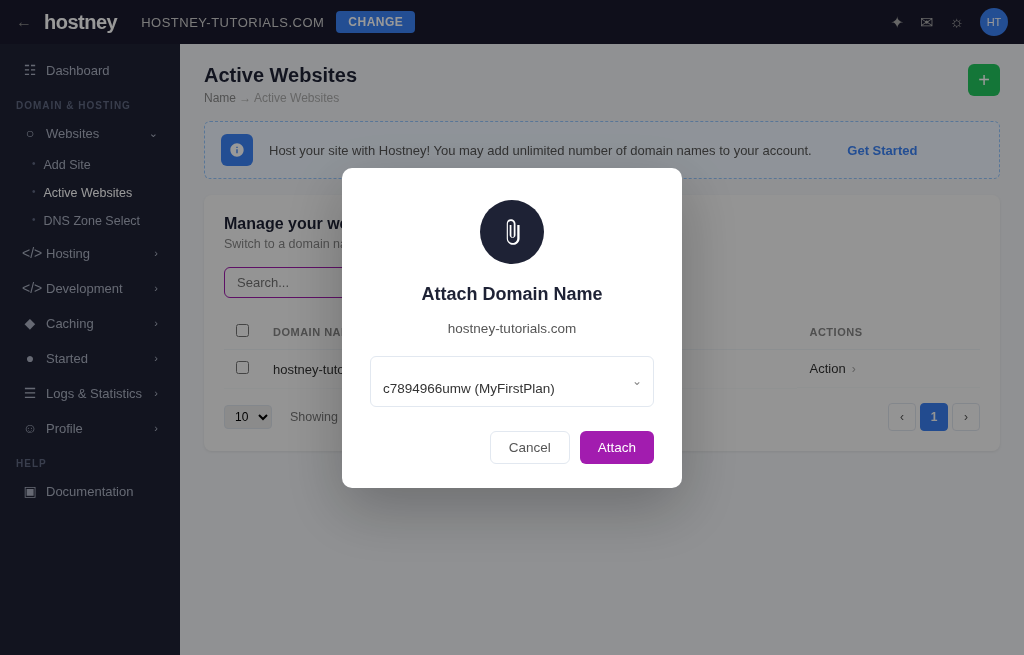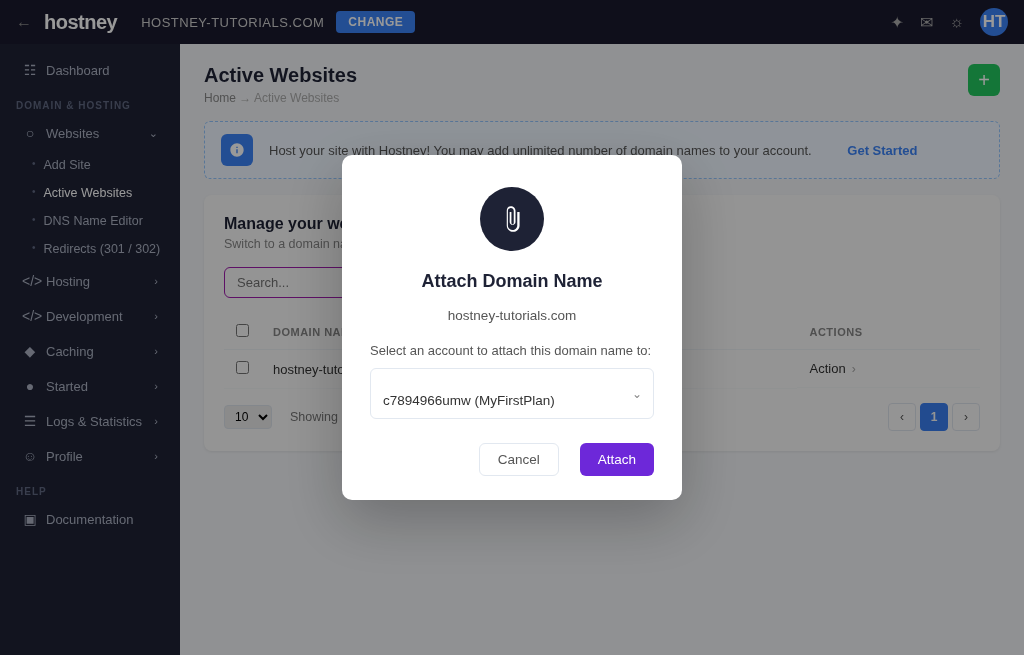--- a/index.html
+++ b/index.html
@@ -35,21 +35,21 @@
       cursor: pointer;
       letter-spacing: 0.5px;
     }
     .nav-spacer { flex: 1; }
     .nav-icons { display: flex; gap: 16px; align-items: center; }
     .nav-icon { color: #aaa; font-size: 16px; cursor: pointer; }
     .avatar {
       width: 28px; height: 28px; border-radius: 50%;
       background: #3b82f6; color: #fff;
       display: flex; align-items: center; justify-content: center;
-      font-size: 17px; font-weight: 700; cursor: pointer;
+      font-size: 11px; font-weight: 400; cursor: pointer;
     }
 
     
     .layout { display: flex; flex: 1; overflow: hidden; }
 
     
     .sidebar {
       width: 180px;
       background: #1e2235;
       flex-shrink: 0;
@@ -186,28 +186,28 @@
     .modal-select {
       width: 100%; padding: 24px 36px 10px 12px;
       border: 1px solid #e2e8f0; border-radius: 6px;
       font-size: 13.5px; color: #333; background: #fff;
       appearance: none; cursor: pointer; outline: none;
     }
     .modal-select-chevron {
       position: absolute; right: 12px; top: 50%; transform: translateY(-50%);
       color: #888; font-size: 12px; pointer-events: none;
     }
-    .modal-actions { display: flex; justify-content: flex-end; gap: 21px; }
+    .modal-actions { display: flex; justify-content: flex-end; gap: 10px; }
     .btn-cancel {
       padding: 8px 18px; border: 1px solid #e2e8f0; border-radius: 6px;
       background: #fff; color: #555; font-size: 13.5px; cursor: pointer;
     }
     .btn-attach {
       padding: 8px 18px; border: none; border-radius: 6px;
-      background: #6d28d9; color: #fff; font-size: 13.5px;
+      background: #a21caf; color: #fff; font-size: 13.5px;
       font-weight: 500; cursor: pointer;
     }
   </style>
 </head>
 <body>
 
 <nav class="top-nav">
   <span class="nav-back-icon">←</span>
   <span class="logo">hostney</span>
   <span class="domain-badge">HOSTNEY-TUTORIALS.COM</span>
@@ -236,24 +236,21 @@
       <span>Websites</span>
       <span class="chevron">⌄</span>
     </div>
     <div class="sidebar-sub-item">
       <span>Add Site</span>
     </div>
     <div class="sidebar-sub-item active">
       <span>Active Websites</span>
     </div>
     <div class="sidebar-sub-item">
-      <span>DNS Name Editor</span>
-    </div>
-    <div class="sidebar-sub-item">
-      <span>Redirects (301 / 302)</span>
+      <span>DNS Zone Select</span>
     </div>
 
     <div class="sidebar-item">
       <span class="icon">&lt;/&gt;</span>
       <span>Hosting</span>
       <span class="chevron">›</span>
     </div>
     <div class="sidebar-item">
       <span class="icon">&lt;/&gt;</span>
       <span>Development</span>
@@ -284,21 +281,21 @@
     <div class="sidebar-section-label">HELP</div>
     <div class="sidebar-item">
       <span class="icon">▣</span>
       <span>Documentation</span>
     </div>
   </aside>
 
   <main class="main">
     <h1 class="page-title">Active Websites</h1>
     <div class="breadcrumb">
-      <a>Home</a>
+      <a>Name</a>
       <span> → </span>
       <span>Active Websites</span>
     </div>
 
     <button class="add-btn">+</button>
 
     <div class="info-banner">
       <div class="info-icon">
         <svg viewBox="0 0 24 24" width="16" height="16" fill="white">
             <path d="M12 2C6.48 2 2 6.48 2 12s4.48 10 10 10 10-4.48 10-10S17.52 2 12 2zm1 15h-2v-6h2v6zm0-8h-2V7h2v2z"></path>
@@ -361,21 +358,20 @@
 
 <div class="modal-overlay">
   <div class="modal">
     <div class="modal-icon-wrap">
       <svg viewBox="0 0 24 24">
         <path d="M16.5 6v11.5c0 2.21-1.79 4-4 4s-4-1.79-4-4V5C8.5 3.62 9.62 2.5 11 2.5s2.5 1.12 2.5 2.5v10.5c0 .55-.45 1-1 1s-1-.45-1-1V6H10v8.5c0 1.38 1.12 2.5 2.5 2.5s2.5-1.12 2.5-2.5V5c0-2.21-1.79-4-4-4S7.5 2.79 7.5 5v12.5c0 3.04 2.46 5.5 5.5 5.5s5.5-2.46 5.5-5.5V6h-2z"></path>
       </svg>
     </div>
     <div class="modal-title">Attach Domain Name</div>
     <div class="modal-domain">hostney-tutorials.com</div>
-    <div class="modal-label">Select an account to attach this domain name to:</div>
     <div class="modal-select-wrap">
       <select class="modal-select">
         <option>c7894966umw (MyFirstPlan)</option>
       </select>
       <span class="modal-select-chevron">⌄</span>
     </div>
     <div class="modal-actions">
       <button class="btn-cancel">Cancel</button>
       <button class="btn-attach">Attach</button>
     </div>

